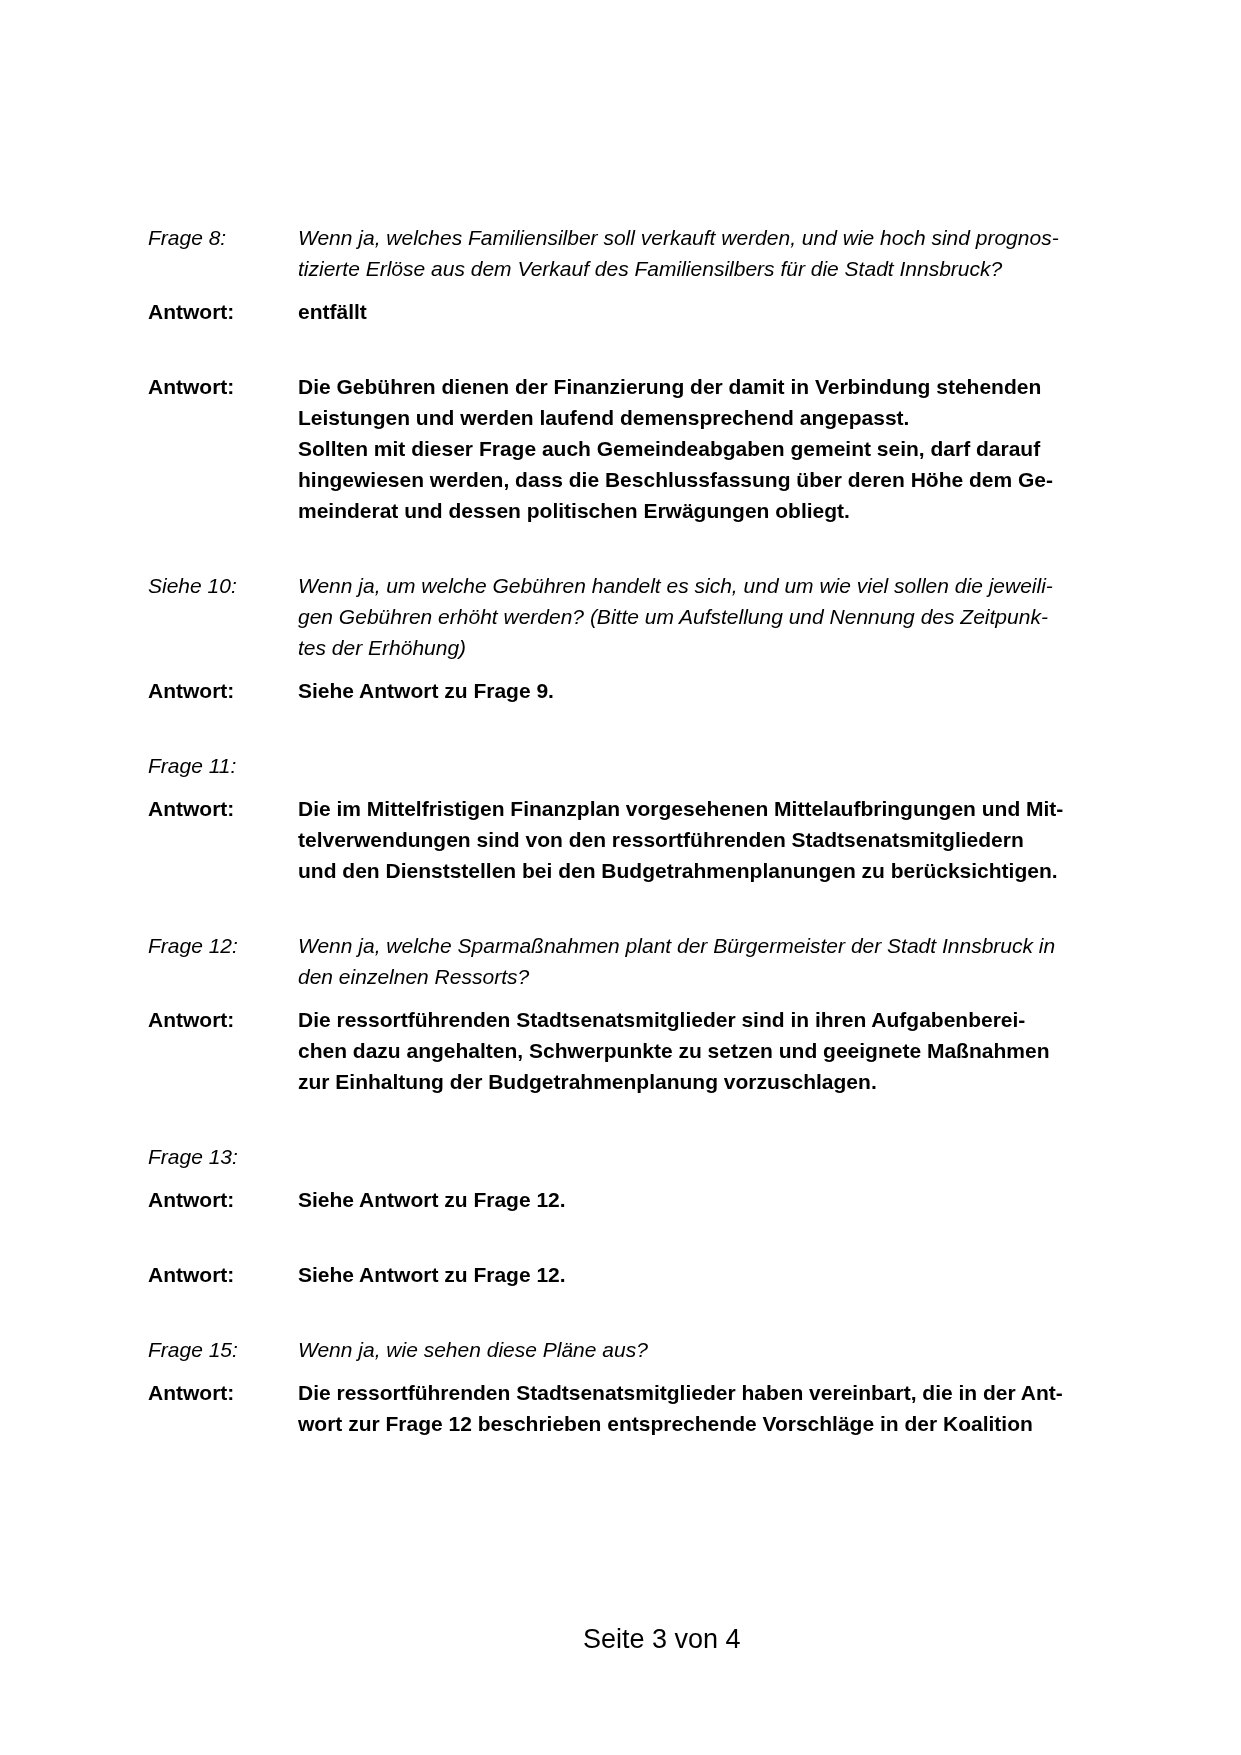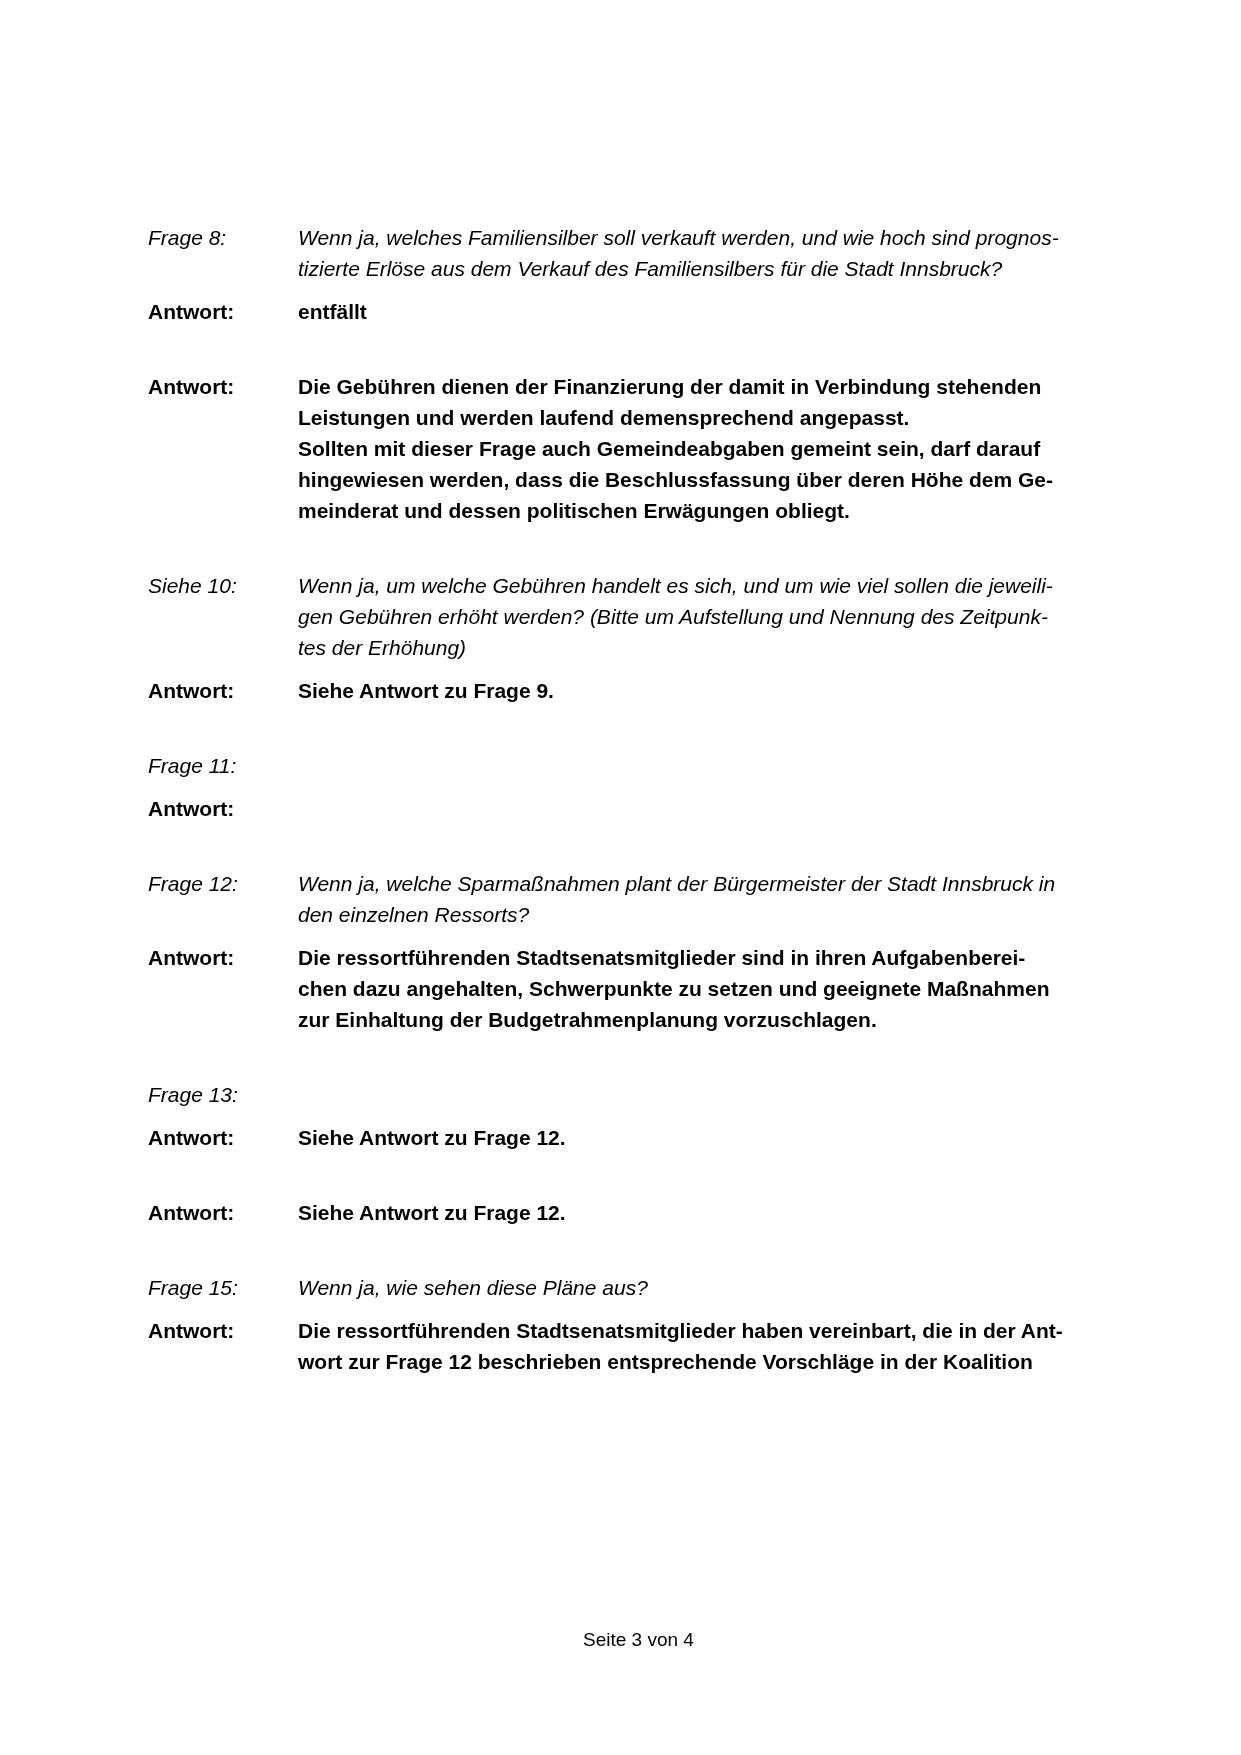--- a/index.html
+++ b/index.html
@@ -49,21 +49,21 @@
     font-weight: bold;
     margin-bottom: 44px;
   }
   .qa-section:last-child .answer-row {
     margin-bottom: 0;
   }
   .footer {
     position: absolute;
     top: 1624px;
     left: 583px;
-    font-size: 19px;
+    font-size: 27px;
     line-height: 31px;
     font-weight: normal;
     font-style: normal;
   }
 </style>
 </head>
 <body>
 
 <div class="page">
   <div class="content">
@@ -103,20 +103,23 @@
         <div class="qa-text">Siehe Antwort zu Frage 9.</div>
       </div>
     </section>
 
     <section class="qa-section">
       <div class="qa-row question-row">
         <div class="qa-label">Frage 11:</div>
       </div>
       <div class="qa-row answer-row">
         <div class="qa-label">Antwort:</div>
+        <div class="qa-text">Die im Mittelfristigen Finanzplan vorgesehenen Mittelaufbringungen und Mit-
+telverwendungen sind von den ressortführenden Stadtsenatsmitgliedern
+und den Dienststellen bei den Budgetrahmenplanungen zu berücksichtigen.</div>
       </div>
     </section>
 
     <section class="qa-section">
       <div class="qa-row question-row">
         <div class="qa-label">Frage 12:</div>
         <div class="qa-text">Wenn ja, welche Sparmaßnahmen plant der Bürgermeister der Stadt Innsbruck in
 den einzelnen Ressorts?</div>
       </div>
       <div class="qa-row answer-row">

